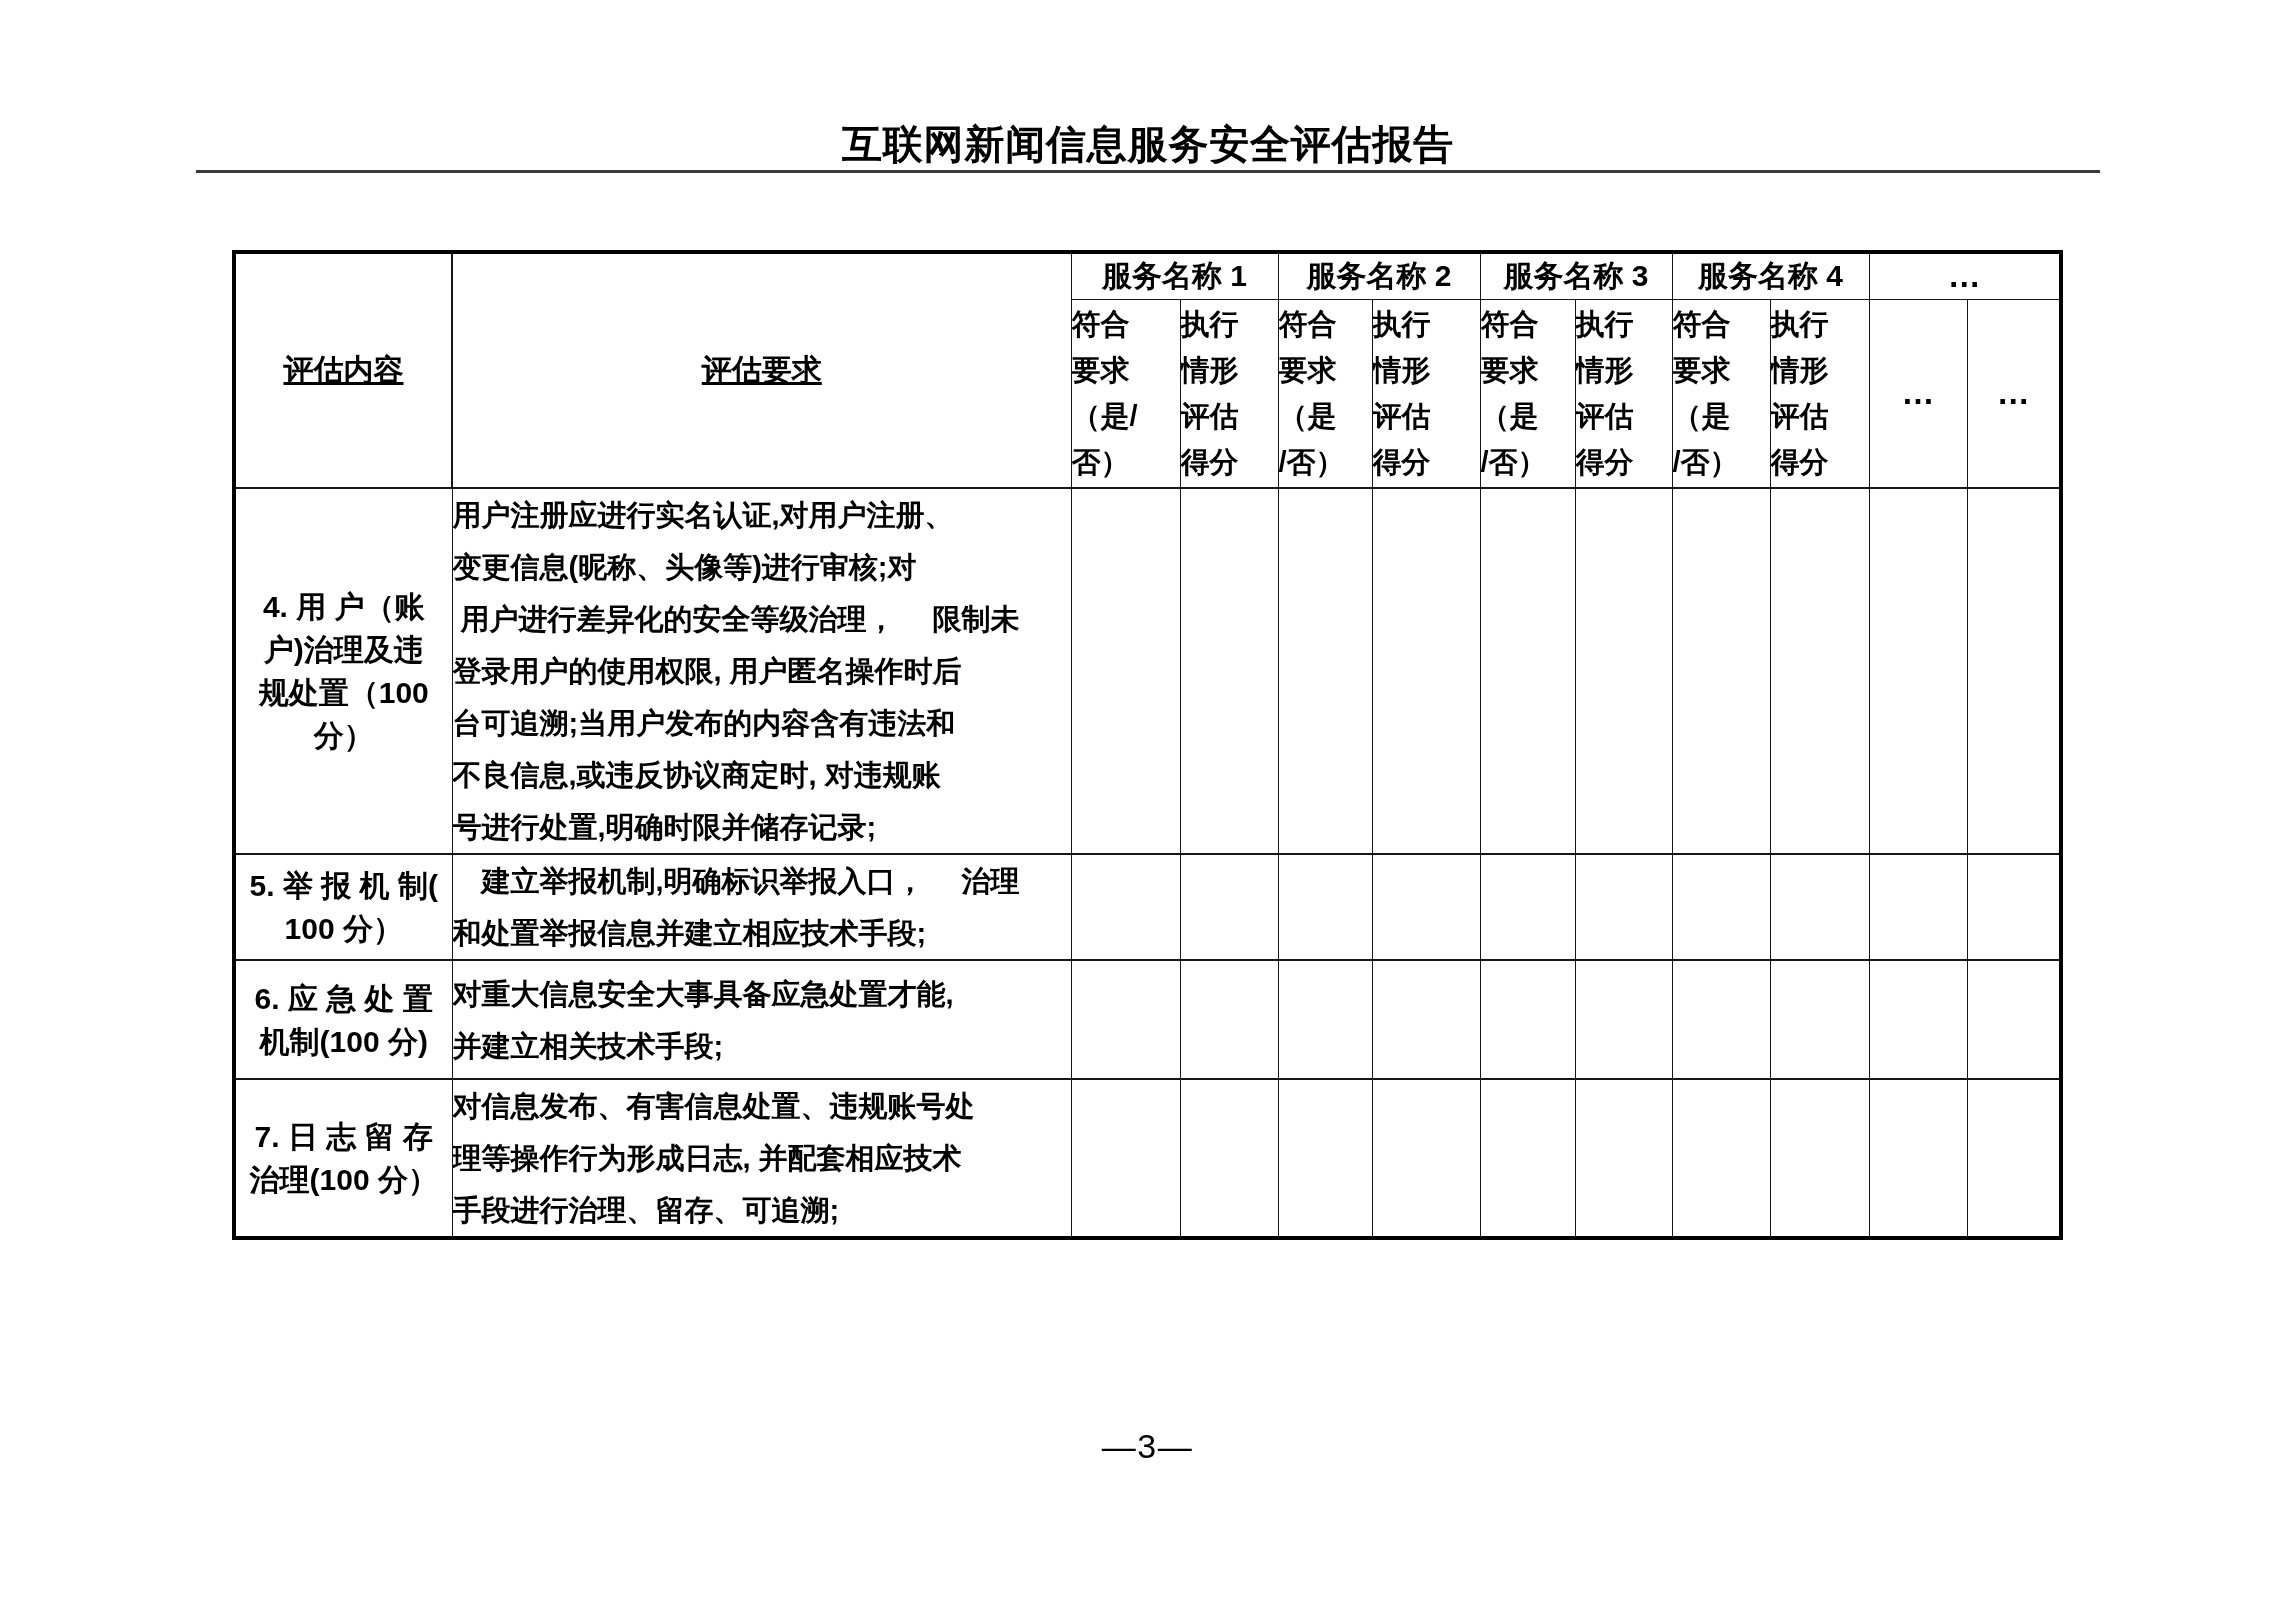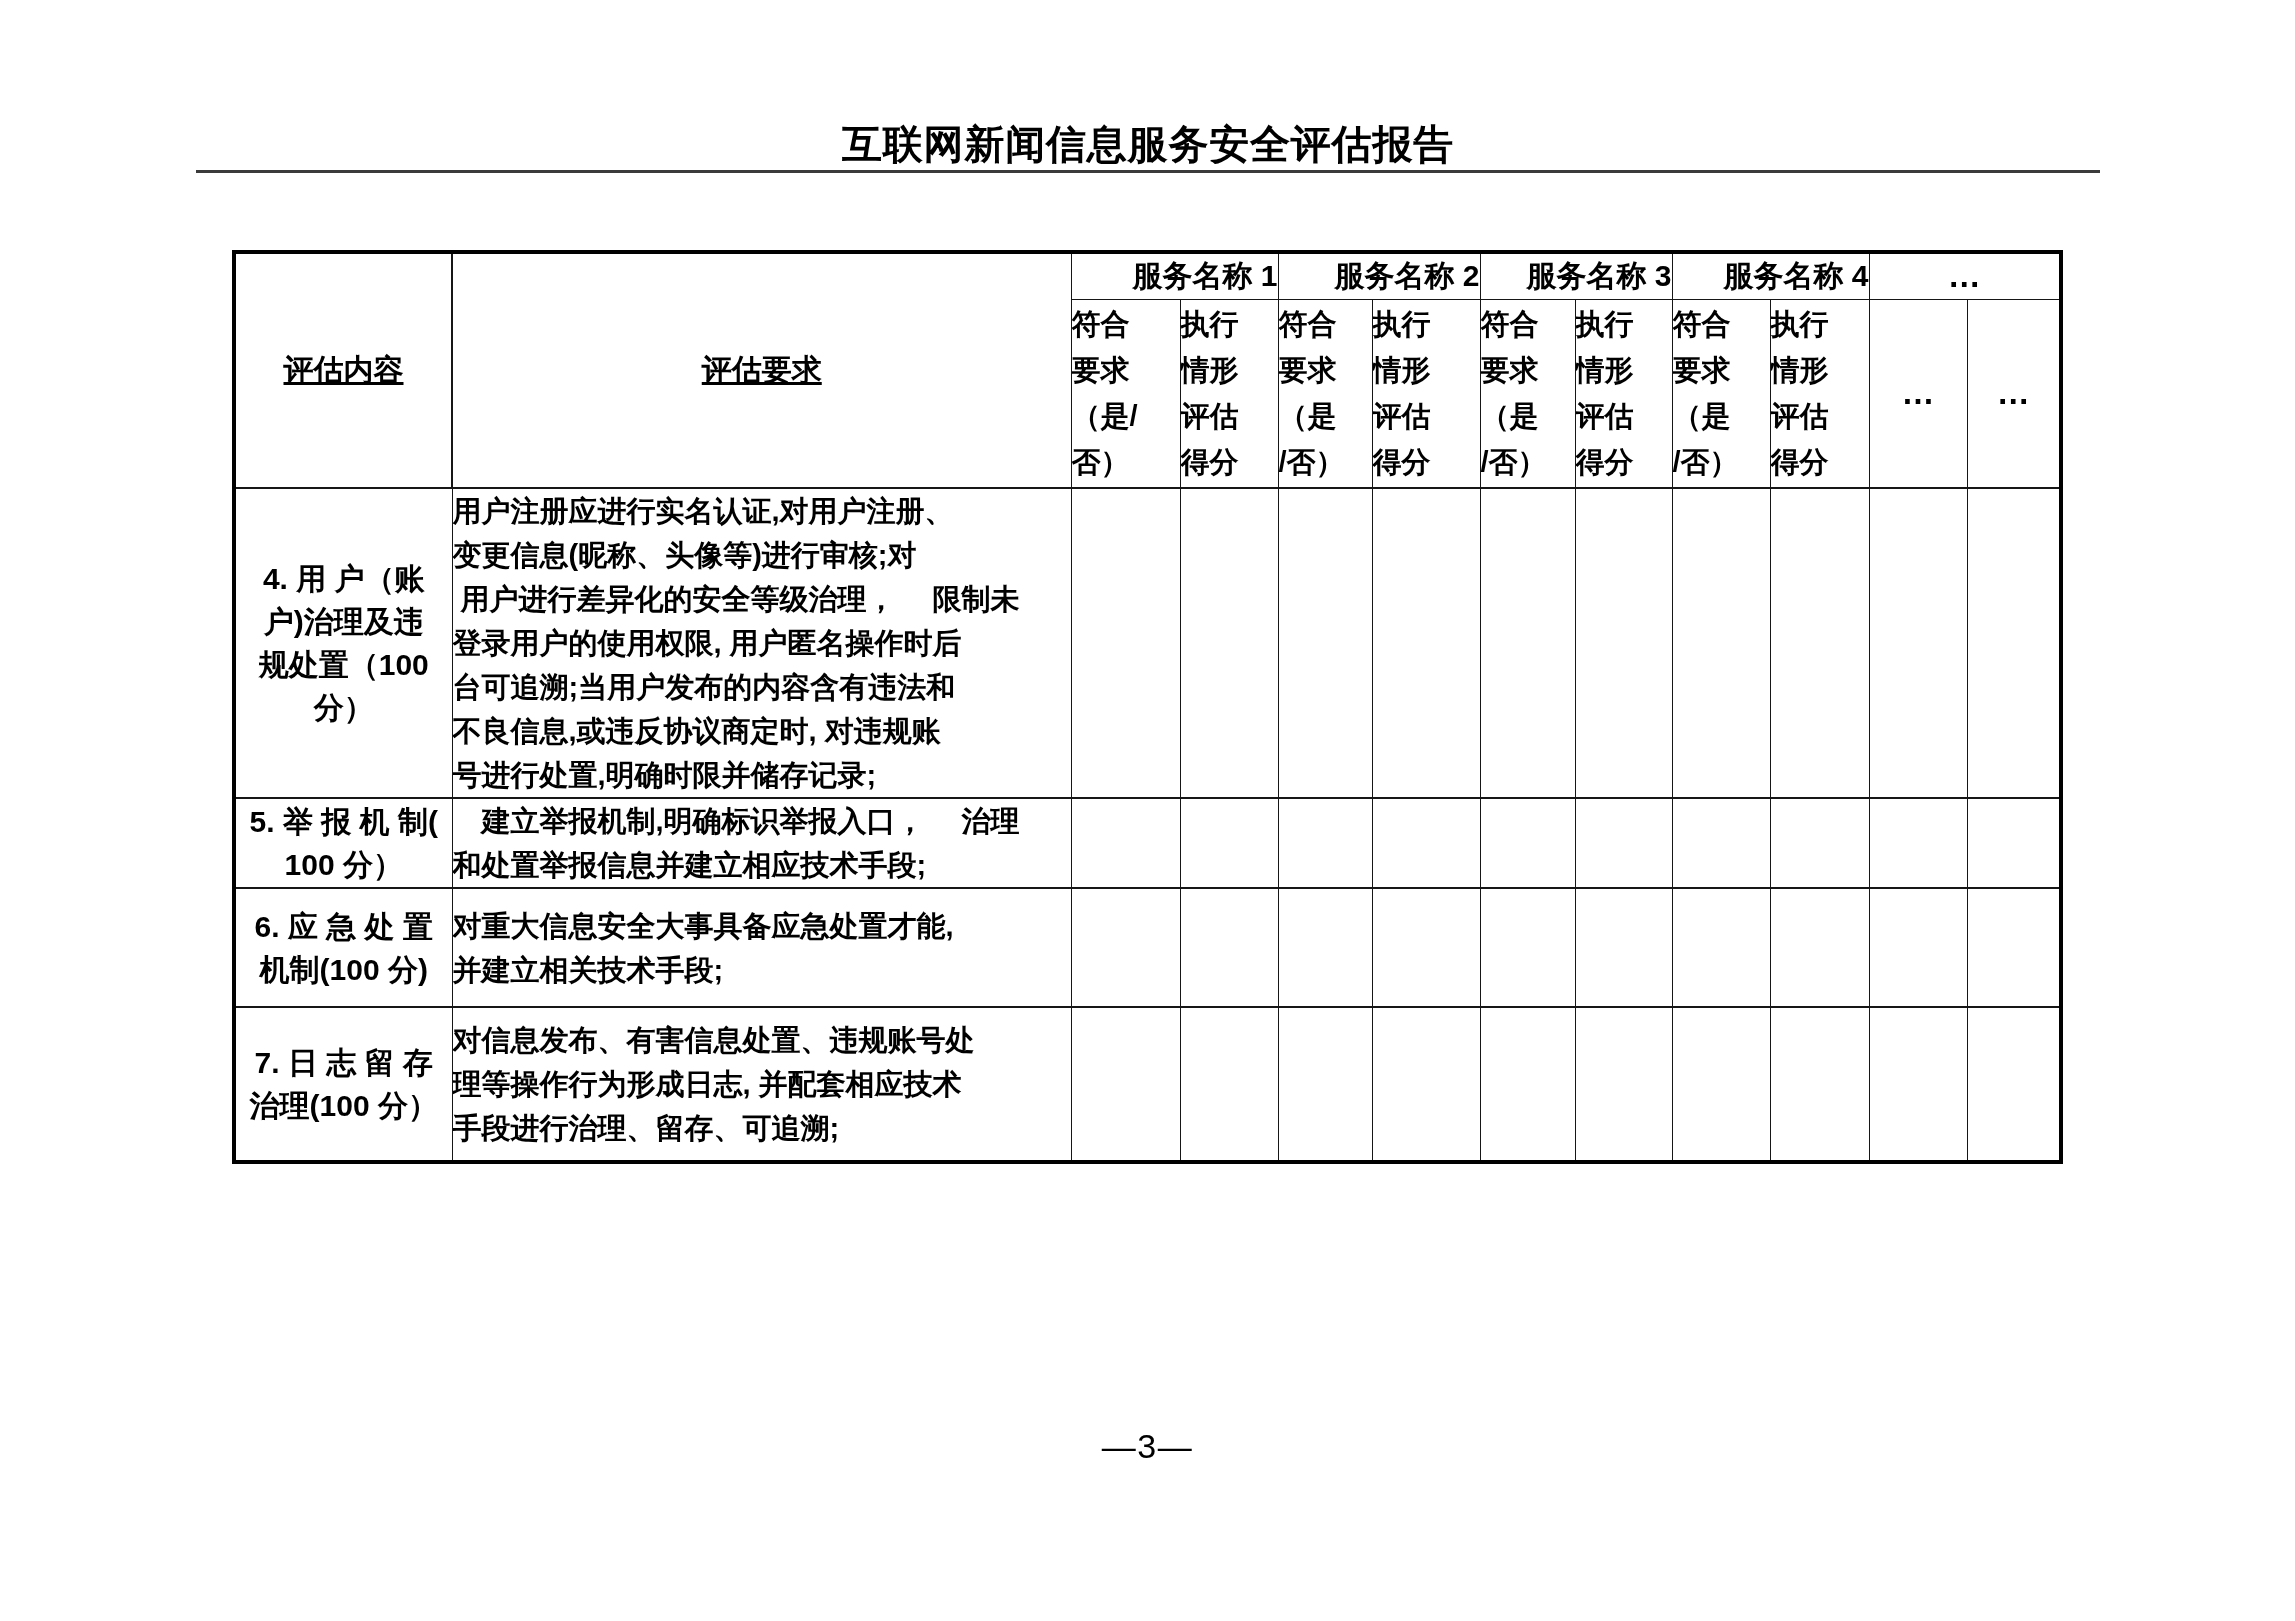--- a/index.html
+++ b/index.html
@@ -26,29 +26,29 @@
     border:1.6px solid #161616;padding:0;font-weight:700;vertical-align:middle;
     overflow:hidden;
   }
   tr.group-row{height:47px;}
   tr.sub-row{height:189px;}
   tr.r4{height:310px;}
   tr.r5{height:75px;}
   tr.r6{height:119px;margin-left:24px;}
   tr.r7{height:155px;margin-top:23px;}
   th.corner{font-size:30px;text-align:center;font-weight:700;text-decoration:underline;}
-  th.group{font-size:30px;text-align:right;white-space:nowrap;}
+  th.group{font-size:30px;text-align:center;white-space:nowrap;}
   th.sub{font-size:29px;line-height:46px;text-align:left;white-space:pre-wrap;}
   th.ell{font-size:33px;text-align:center;}
   td.content{
     font-size:30px;line-height:43px;white-space:pre-wrap;text-align:center;
     padding-left:9.8px;padding-right:3.3px;
   }
   td.req{
-    font-size:29px;line-height:44px;white-space:pre-wrap;text-align:left;
+    font-size:29px;line-height:52px;white-space:pre-wrap;text-align:left;
     padding-left:14.7px;padding-right:9.8px;border-left-width:2.4px;
   }
   td.content{border-left-width:4.1px;}
   .gl{border-left-width:3.3px;}
   tr.body-row td{border-top-width:2.4px;}
   td.score{background:#fff;}
   .page-number{
     position:absolute;left:0;top:1427px;width:2295px;text-align:center;
     font-size:34px;font-weight:400;letter-spacing:1.6px;
   }

